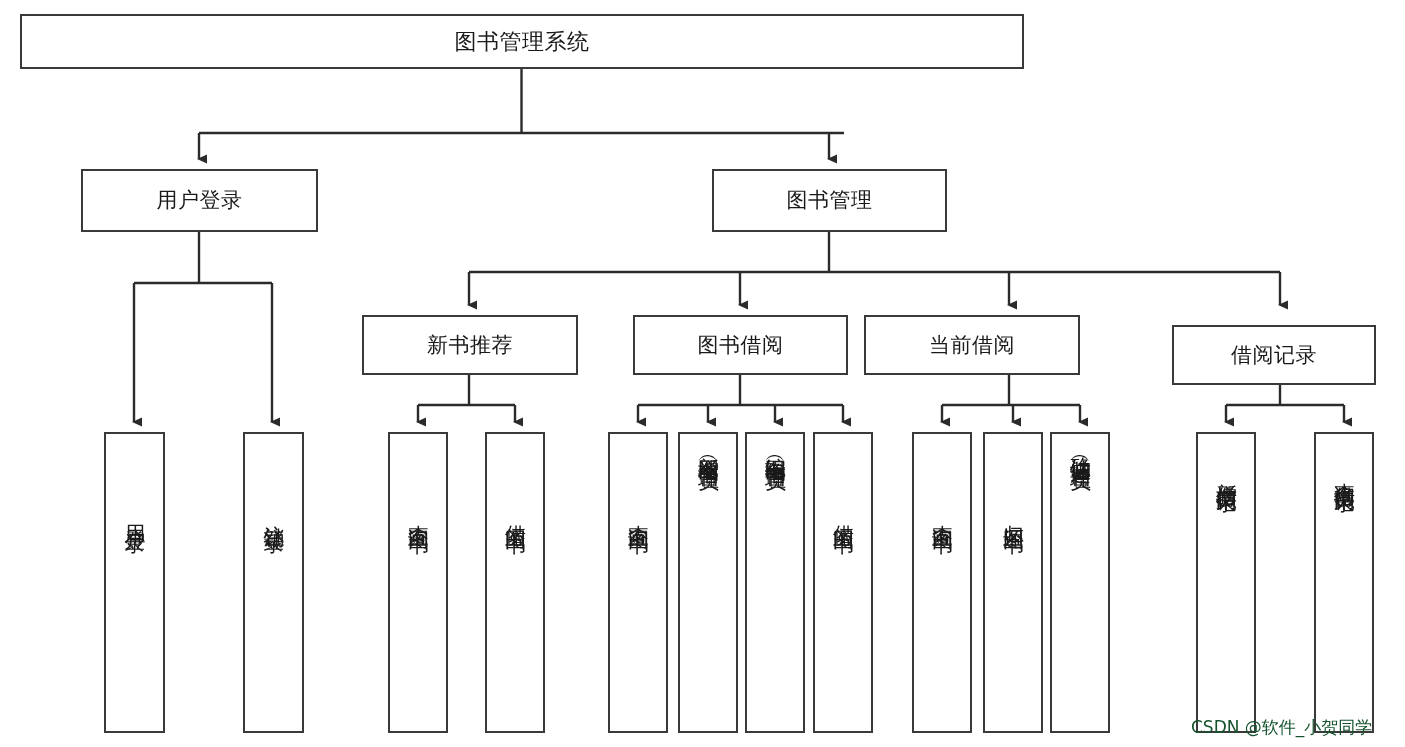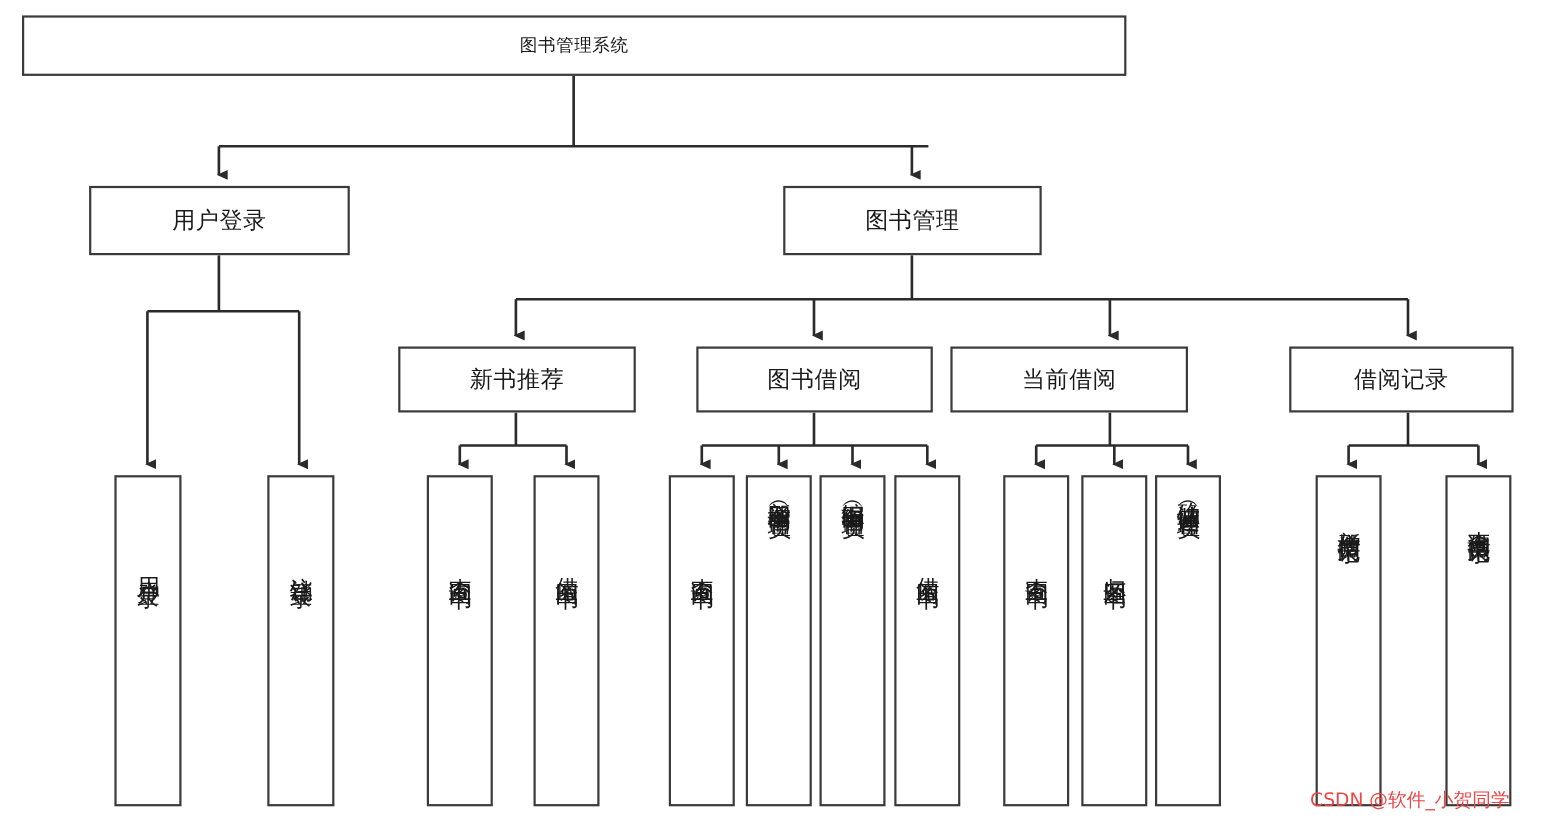--- a/index.html
+++ b/index.html
@@ -41,21 +41,21 @@
     text-align: center;
     white-space: nowrap;
     line-height: 1.18;
   }
   
   .node.horiz .node-label {
     font-size: 21px;
     letter-spacing: 0.5px;
   }
   .node.root .node-label {
-    font-size: 16px;
+    font-size: 22px;
   }
   
   .node.vert {
     align-items: flex-start;
     justify-content: center;
     padding-top: 6px;
   }
   .node.vert .node-label {
     writing-mode: vertical-rl;
     text-orientation: upright;
@@ -65,21 +65,21 @@
     white-space: nowrap;
   }
   .node.vert.tall .node-label {
     letter-spacing: 2px;
   }
   .watermark {
     position: absolute;
     left: 1191px;
     top: 716px;
     font-size: 17px;
-    color: #ef4444;
+    color: #14532d;
     white-space: nowrap;
     z-index: 3;
     font-family: "DejaVu Sans", "Liberation Sans", sans-serif;
   }
 </style>
 </head>
 <body>
 
 <div id="diagram-root">
 
@@ -146,21 +146,21 @@
 
   <div class="node horiz" style="left:362px; top:315px; width:216px; height:60px;">
     <span class="node-label">新书推荐</span>
   </div>
   <div class="node horiz" style="left:633px; top:315px; width:215px; height:60px;">
     <span class="node-label">图书借阅</span>
   </div>
   <div class="node horiz" style="left:864px; top:315px; width:216px; height:60px;">
     <span class="node-label">当前借阅</span>
   </div>
-  <div class="node horiz" style="left:1172px; top:315px; width:204px; height:60px;">
+  <div class="node horiz" style="left:1172px; top:325px; width:204px; height:60px;">
     <span class="node-label">借阅记录</span>
   </div>
 
   <div class="node vert" style="left:104px; top:432px; width:61px; height:301px; padding-top:74px;">
     <span class="node-label">用户登录</span>
   </div>
   <div class="node vert" style="left:243px; top:432px; width:61px; height:301px; padding-top:74px;">
     <span class="node-label">注销登录</span>
   </div>
 

